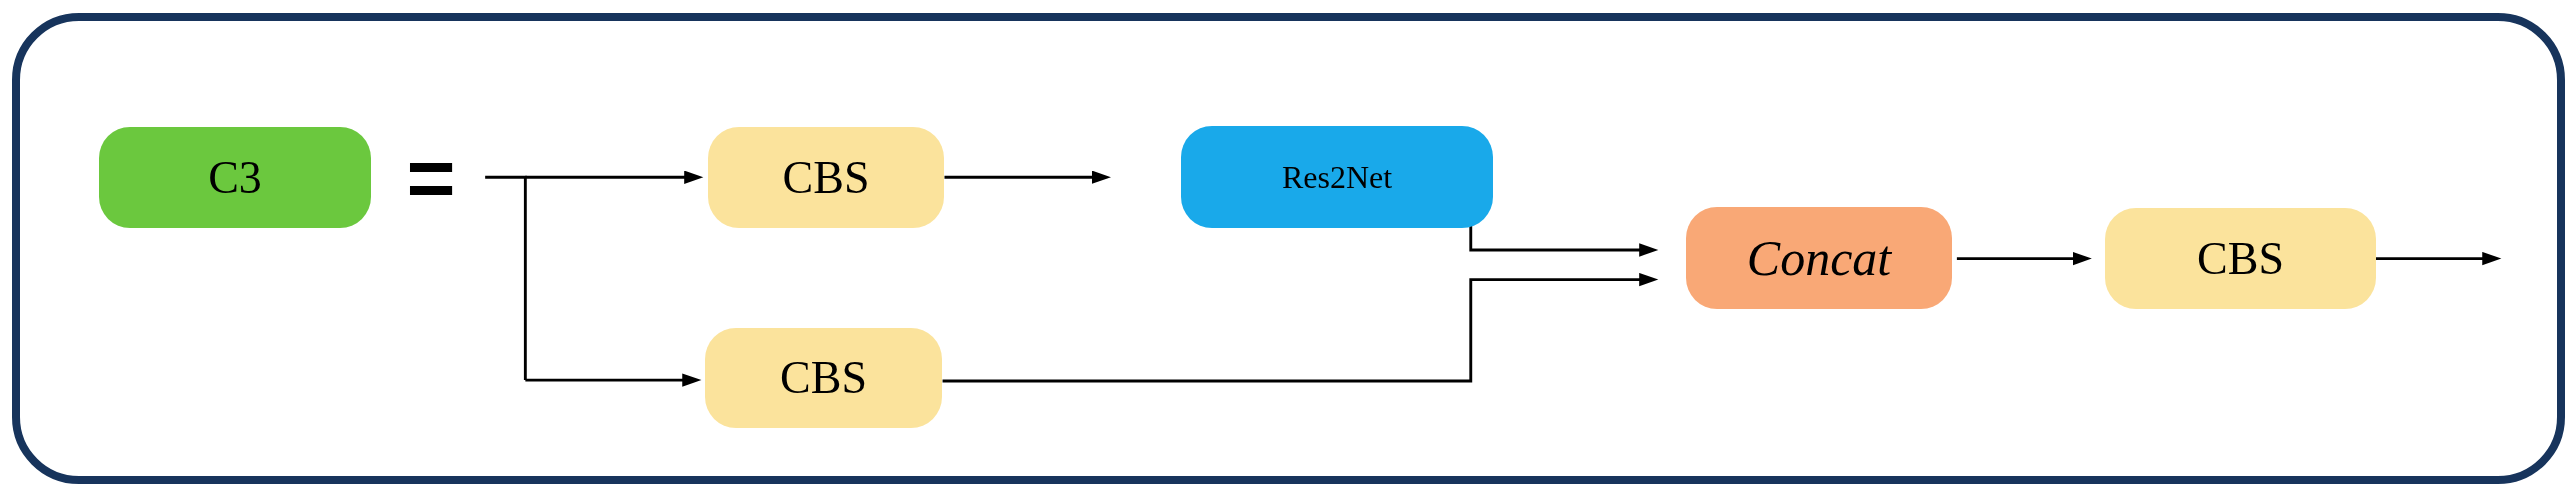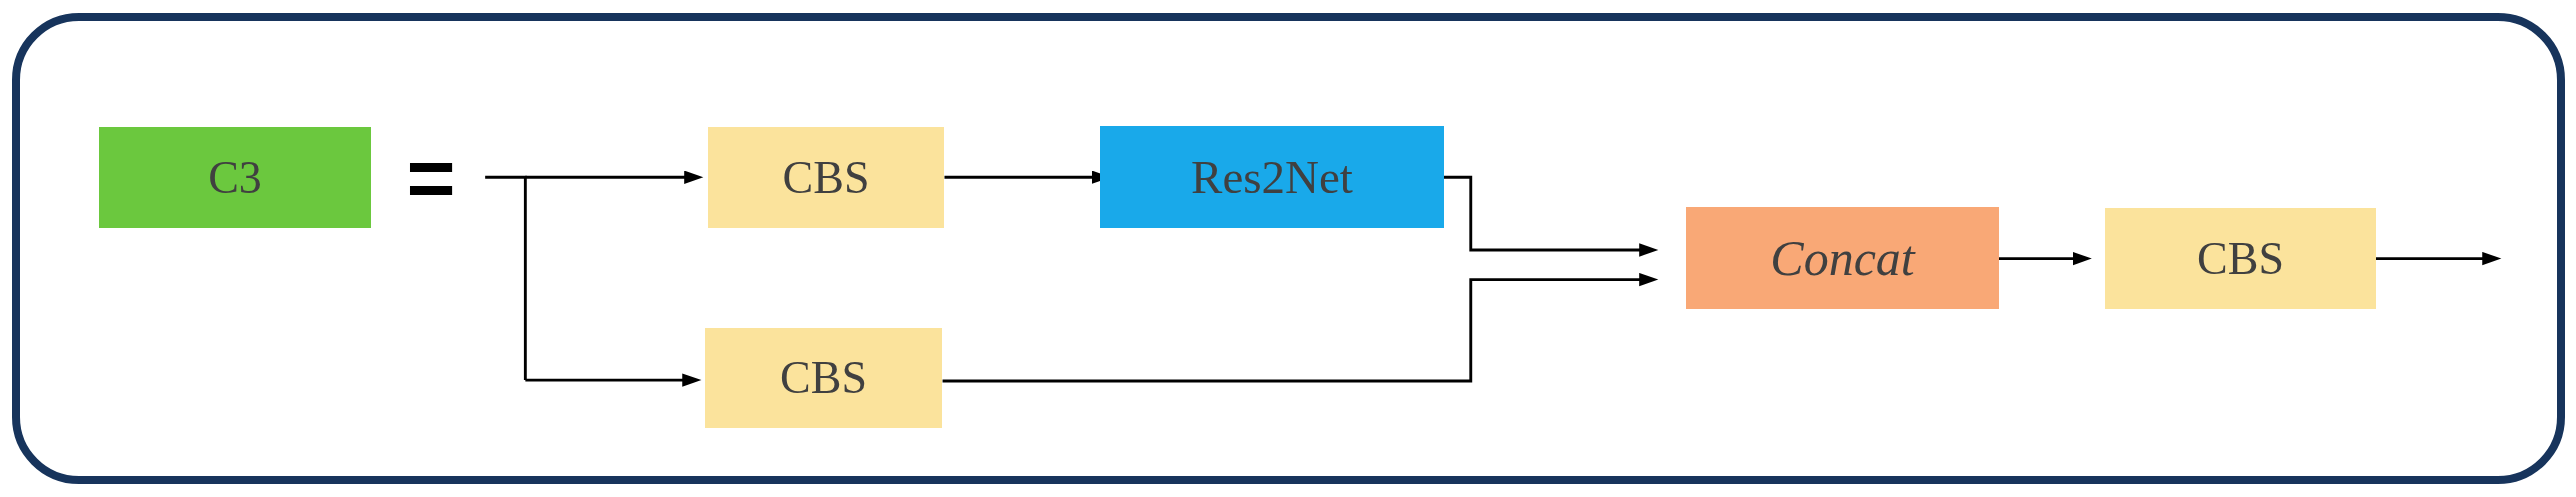--- a/index.html
+++ b/index.html
@@ -32,30 +32,31 @@
     top: 0;
     width: 2576px;
     height: 498px;
   }
   .node {
     position: absolute;
     display: flex;
     flex-direction: column;
     align-items: center;
     justify-content: center;
-    color: #404040;
+    color: #000000;
     font-size: 46px;
     text-align: center;
     line-height: 1.08;
+    border-radius: 31px;
   }
   .node-c3      { left: 99px;  top: 127px; width: 272px; height: 101px; }
   .node-cbs1    { left: 708px;  top: 127px; width: 236px; height: 101px; }
-  .node-res2net { left: 1100px; top: 126px; width: 344px; height: 102px; font-size: 47px; }
+  .node-res2net { left: 1181px; top: 126px; width: 312px; height: 102px; font-size: 32px; }
   .node-cbs2    { left: 705px;  top: 328px; width: 237px; height: 100px; }
-  .node-concat  { left: 1686px; top: 207px; width: 313px; height: 102px;
+  .node-concat  { left: 1686px; top: 207px; width: 266px; height: 102px;
                   font-style: italic; font-size: 50px; }
   .node-cbs3    { left: 2105px; top: 208px; width: 271px; height: 101px; }
   .equals {
     position: absolute;
     left: 385px;
     top: 132px;
     width: 92px;
     height: 92px;
     display: flex;
     align-items: center;

